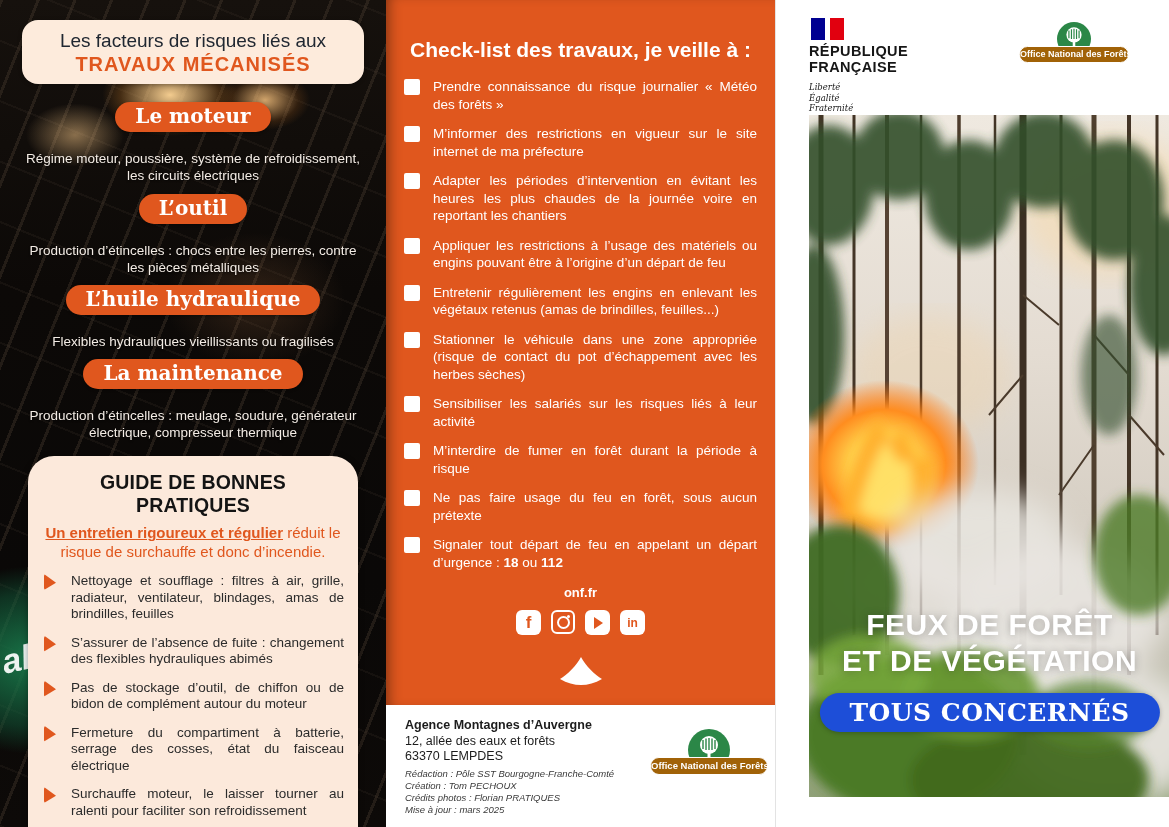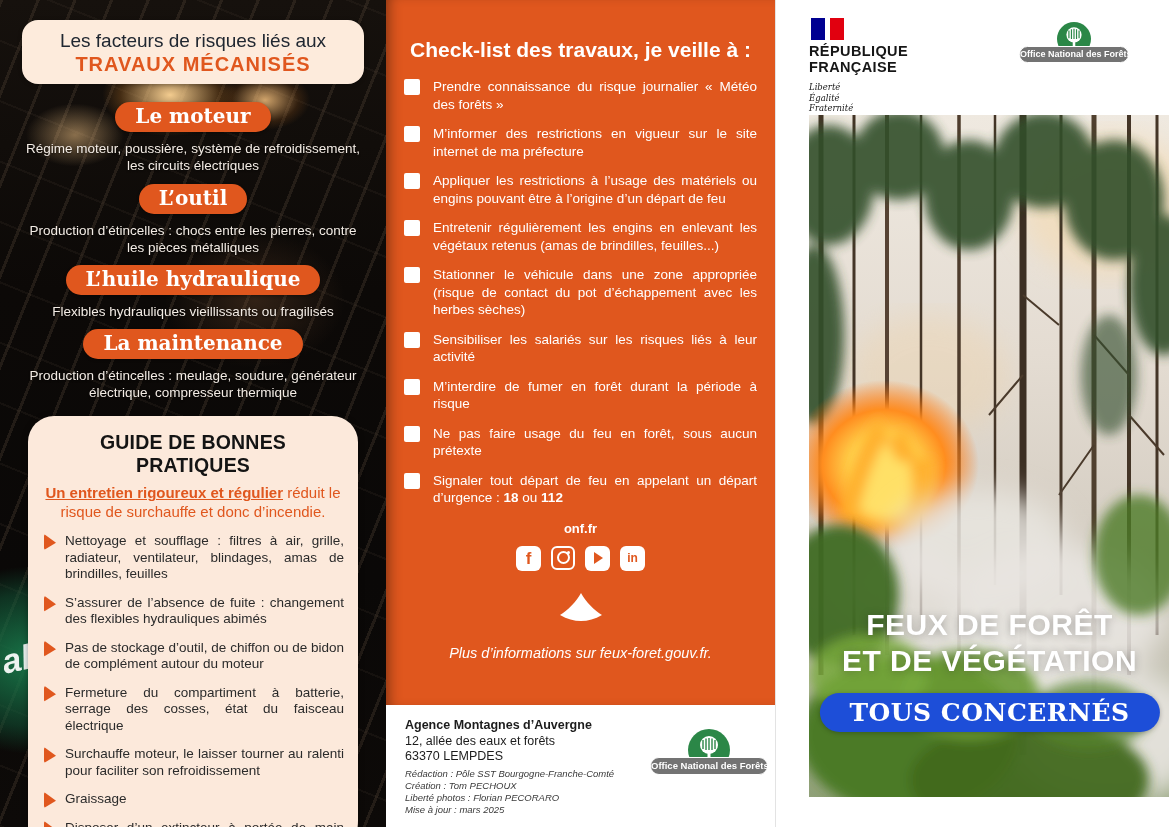--- a/index.html
+++ b/index.html
@@ -22,29 +22,29 @@
     font-size:34px;font-weight:bold;font-style:italic;transform:rotate(-12deg);}
   .left-content{position:relative;display:flex;flex-direction:column;align-items:center;}
   .title-box{margin-top:20px;width:330px;background:#fdebdc;border-radius:16px;
     padding:9px 6px 8px;text-align:center;box-shadow:0 1px 4px rgba(0,0,0,.3);}
   .title-line1{color:#202731;font-size:19px;line-height:23px;}
   .title-line2{color:#e0571e;font-size:20px;font-weight:bold;letter-spacing:1px;line-height:24px;}
   .pill{background:#e0571e;color:#ffffff;border-radius:17px;padding:4px 20px 6px;
     font-family:"DejaVu Serif",serif;font-weight:bold;font-size:20px;line-height:20px;
     box-shadow:0 1px 3px rgba(0,0,0,.35);}
   .pill-m1{margin-top:18px}.pill-m2{margin-top:10px}.pill-m3{margin-top:9px}.pill-m4{margin-top:9px}
-  .risk-desc{margin-top:8px;width:336px;text-align:center;color:#f3ece5;font-size:13.5px;line-height:17px;
+  .risk-desc{margin-top:18px;width:336px;text-align:center;color:#f3ece5;font-size:13.5px;line-height:17px;
     text-shadow:0 1px 2px rgba(0,0,0,.6);}
   .guide-box{margin-top:15px;width:302px;background:#fce9db;border-radius:26px 26px 48px 26px;
     padding:15px 14px 16px;box-shadow:0 1px 6px rgba(0,0,0,.35);}
   .guide-heading{text-align:center;color:#141414;font-size:19.5px;font-weight:bold;letter-spacing:.2px;}
   .guide-intro{margin-top:6px;text-align:center;color:#e0571e;font-size:15px;line-height:19px;}
   .guide-intro b{text-decoration:underline;}
   .guide-bullets{list-style:none;margin:12px 0 0;padding:0 0 0 2px;}
-  .guide-bullets li{display:flex;gap:9px;margin-bottom:12px;}
+  .guide-bullets li{display:flex;gap:15px;margin-bottom:12px;}
   .bullet-marker{flex:none;width:12px;height:16px;margin-top:1px;background:#e0571e;
     clip-path:polygon(0 0,100% 55%,0 100%);border-radius:2px;}
   .bullet-text{color:#2b2b2b;font-size:13.5px;line-height:16.5px;text-align:justify;}
 
   
   .mid-panel{position:absolute;left:386px;top:0;width:389px;height:705px;background:#e0571e;
     box-shadow:inset 10px 0 14px -8px rgba(0,0,0,.45);}
   .check-heading{margin:38px 14px 0;text-align:center;color:#ffffff;font-size:21px;font-weight:bold;}
   .check-list{list-style:none;margin:16px 0 0;padding:0 18px;}
   .check-list li{display:flex;gap:13px;margin-bottom:12px;}
@@ -67,21 +67,21 @@
   
   .mid-footer{position:absolute;left:386px;top:705px;width:389px;height:111px;background:#ffffff;}
   .agency{position:absolute;left:19px;top:13px;color:#1c1c1c;font-size:12.5px;line-height:15.5px;}
   .agency .b{font-weight:bold;}
   .credits{position:absolute;left:19px;top:63px;color:#3a3a3a;font-size:9.5px;line-height:12px;font-style:italic;}
 
   
   .onf-logo{position:relative;}
   .onf-circle{position:absolute;left:50%;transform:translateX(-50%);top:0;border-radius:50%;
     background:#2b8747;display:flex;align-items:center;justify-content:center;}
-  .onf-pill{position:absolute;left:0;right:0;background:#737373;border:1.5px solid #ffffff;
+  .onf-pill{position:absolute;left:0;right:0;background:#a16207;border:1.5px solid #ffffff;
     border-radius:999px;color:#ffffff;font-weight:bold;text-align:center;white-space:nowrap;}
   .onf-footer-logo{width:118px;height:50px;}
   .onf-footer-logo .onf-circle{width:42px;height:42px;}
   .onf-footer-logo .onf-pill{top:28px;height:16px;line-height:16px;font-size:9.5px;}
   .onf-top-logo{width:110px;height:44px;}
   .onf-top-logo .onf-circle{width:34px;height:34px;}
   .onf-top-logo .onf-pill{top:24px;height:15px;line-height:15px;font-size:9px;}
 
   
   .cover{position:absolute;left:775px;top:0;width:394px;height:827px;background:#ffffff;
@@ -174,20 +174,24 @@
       <li>
         <span class="checkbox"></span>
         <span class="check-text">Prendre connaissance du risque journalier « Météo des forêts »</span>
         </li>
       <li>
         <span class="checkbox"></span>
         <span class="check-text">M’informer des restrictions en vigueur sur le site internet de ma préfecture</span>
         </li>
       <li>
         <span class="checkbox"></span>
+        <span class="check-text">Adapter les périodes d’intervention en évitant les heures les plus chaudes de la journée voire en reportant les chantiers</span>
+        </li>
+      <li>
+        <span class="checkbox"></span>
         <span class="check-text">Appliquer les restrictions à l’usage des matériels ou engins pouvant être à l’origine d’un départ de feu</span>
         </li>
       <li>
         <span class="checkbox"></span>
         <span class="check-text">Entretenir régulièrement les engins en enlevant les végétaux retenus (amas de brindilles, feuilles...)</span>
         </li>
       <li>
         <span class="checkbox"></span>
         <span class="check-text">Stationner le véhicule dans une zone appropriée (risque de contact du pot d’échappement avec les herbes sèches)</span>
         </li>
@@ -238,21 +242,21 @@
 
   <div class="mid-footer">
     <div class="agency">
       <div class="b">Agence Montagnes d’Auvergne</div>
       <div>12, allée des eaux et forêts</div>
       <div>63370 LEMPDES</div>
     </div>
     <div class="credits">
       <div>Rédaction : Pôle SST Bourgogne-Franche-Comté</div>
       <div>Création : Tom PECHOUX</div>
-      <div>Liberté photos : Florian PECORARO</div>
+      <div>Crédits photos : Florian PRATIQUES</div>
       <div>Mise à jour : mars 2025</div>
     </div>
     <div class="onf-logo onf-footer-logo" style="position:absolute;left:264px;top:24px;">
       <div class="onf-circle">
         <svg width="26" height="30" viewBox="0 0 26 30">
           <circle cx="13" cy="10" r="9" fill="#ffffff"></circle>
           <path d="M7 5 V14 M10 3.5 V15 M13 3 V16 M16 3.5 V15 M19 5 V14" stroke="#2b8747" stroke-width="1.4" fill="none"></path>
           <rect x="11.5" y="15" width="3" height="10" fill="#ffffff"></rect>
         </svg>
       </div>

